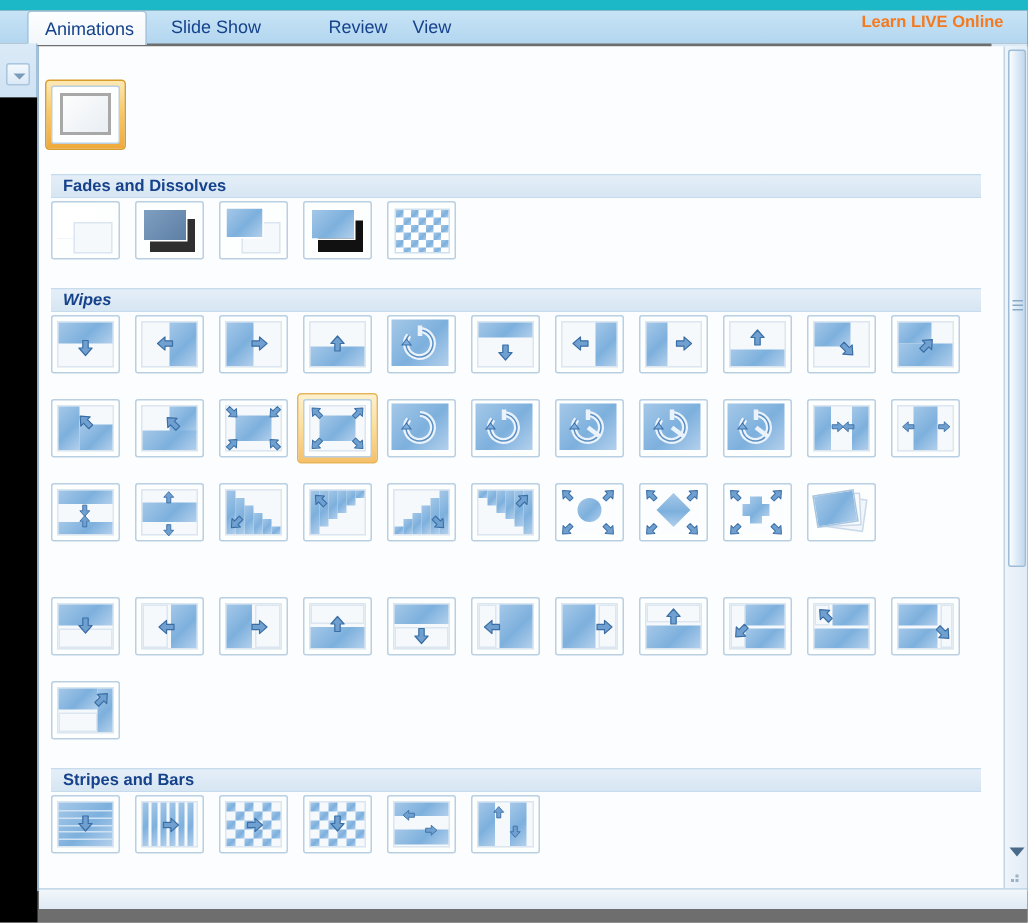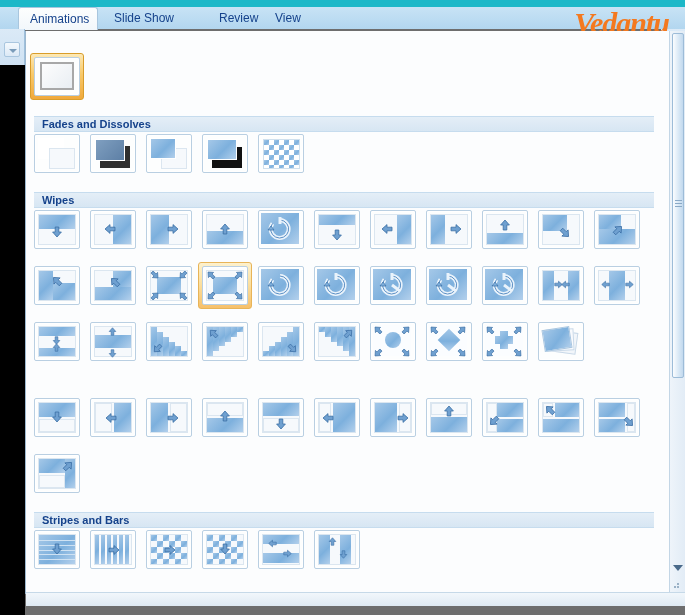--- a/index.html
+++ b/index.html
@@ -114,29 +114,28 @@
       <svg width="18" height="16" viewBox="0 0 18 16">
           <rect x="1" y="4" width="8" height="8" fill="#eaf2fa" stroke="#6a93bd" stroke-width=".8"></rect>
           <rect x="4" y="2" width="8" height="8" fill="#cfe2f3" stroke="#6a93bd" stroke-width=".8"></rect>
           <path d="M11 6l4 2.5-4 2.5z" fill="#3f7cb5"></path>
           <rect x="9" y="7.5" width="4" height="2" fill="#3f7cb5"></rect>
         </svg>
     </div>
   </div>
 
   <div class="wm">
-    <div class="wm-name">Vedantu</div>
     <div class="wm-sub">Learn LIVE Online</div>
   </div>
 
   <div class="gallery">
     <div class="gal-inner" id="galinner">
 
       <div class="sec-head" style="top:85px;">Fades and Dissolves</div>
-      <div class="sec-head" style="top:161px;">Wipes</div>
+      <div class="sec-head" style="top:161px;font-style:italic;">Wipes</div>
       <div class="sec-head" style="top:481px;">Stripes and Bars</div>
 
       <div id="tiles">
           <div class="tile sel" style="left:8px;top:26px" title="No Transition">
             <div class="tile-frame"></div>
             <div class="tile-inner">
               <div class="sl" style="left:5px;top:4px;width:34px;height:28px;background:linear-gradient(135deg,#fdfdfd,#e9eef3);border:2px solid #a8a8a8"></div>
             </div>
           </div>
           <div class="tile" style="left:8px;top:103px" title="Fade Smoothly">

